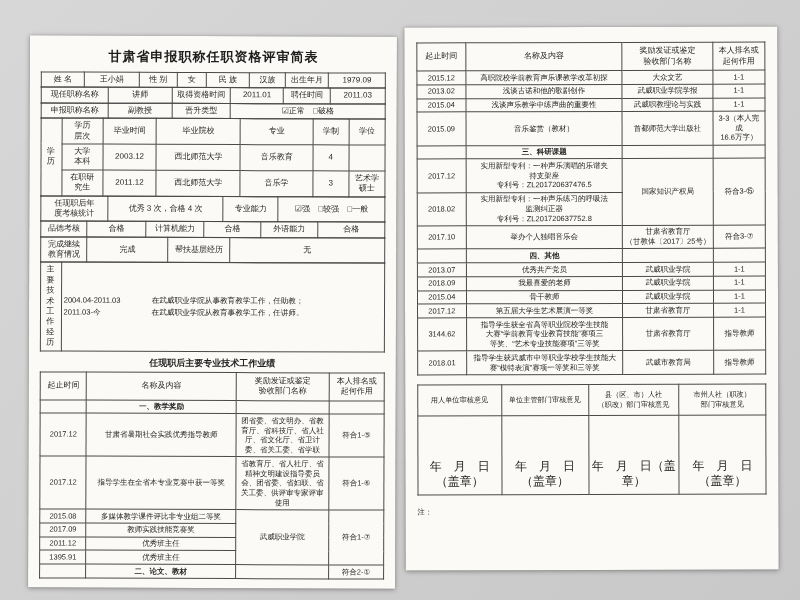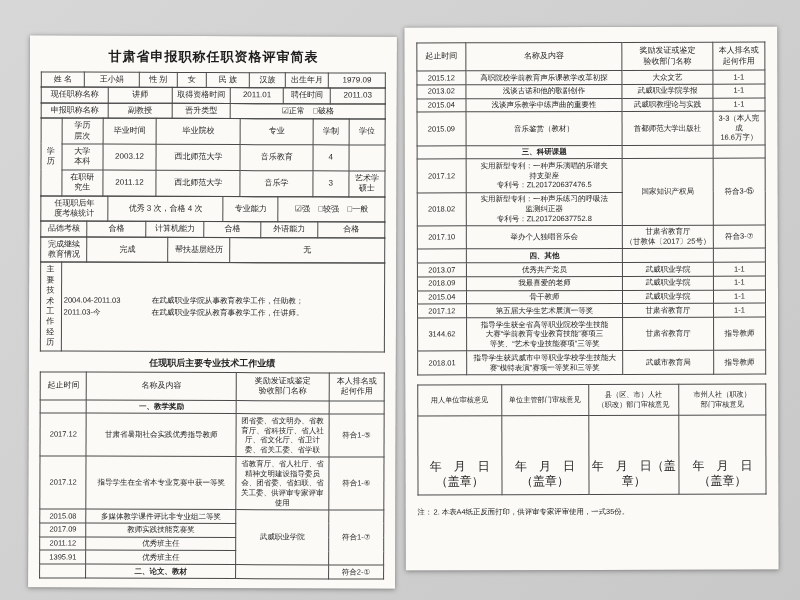--- a/index.html
+++ b/index.html
@@ -462,17 +462,16 @@
         <td class="body">
           <div class="sign">年　月　日（盖章）</div>
         </td>
       </tr>
     </tbody>
       </table>
 
     <div class="notes">
       <span class="nlab">注：</span>
       <span>
-        <div>2. 本表A4纸正反面打印，供评审专家评审使用，一式35份。</div>
       </span>
     </div>
   </div>
 </div>
 
 </body></html>

